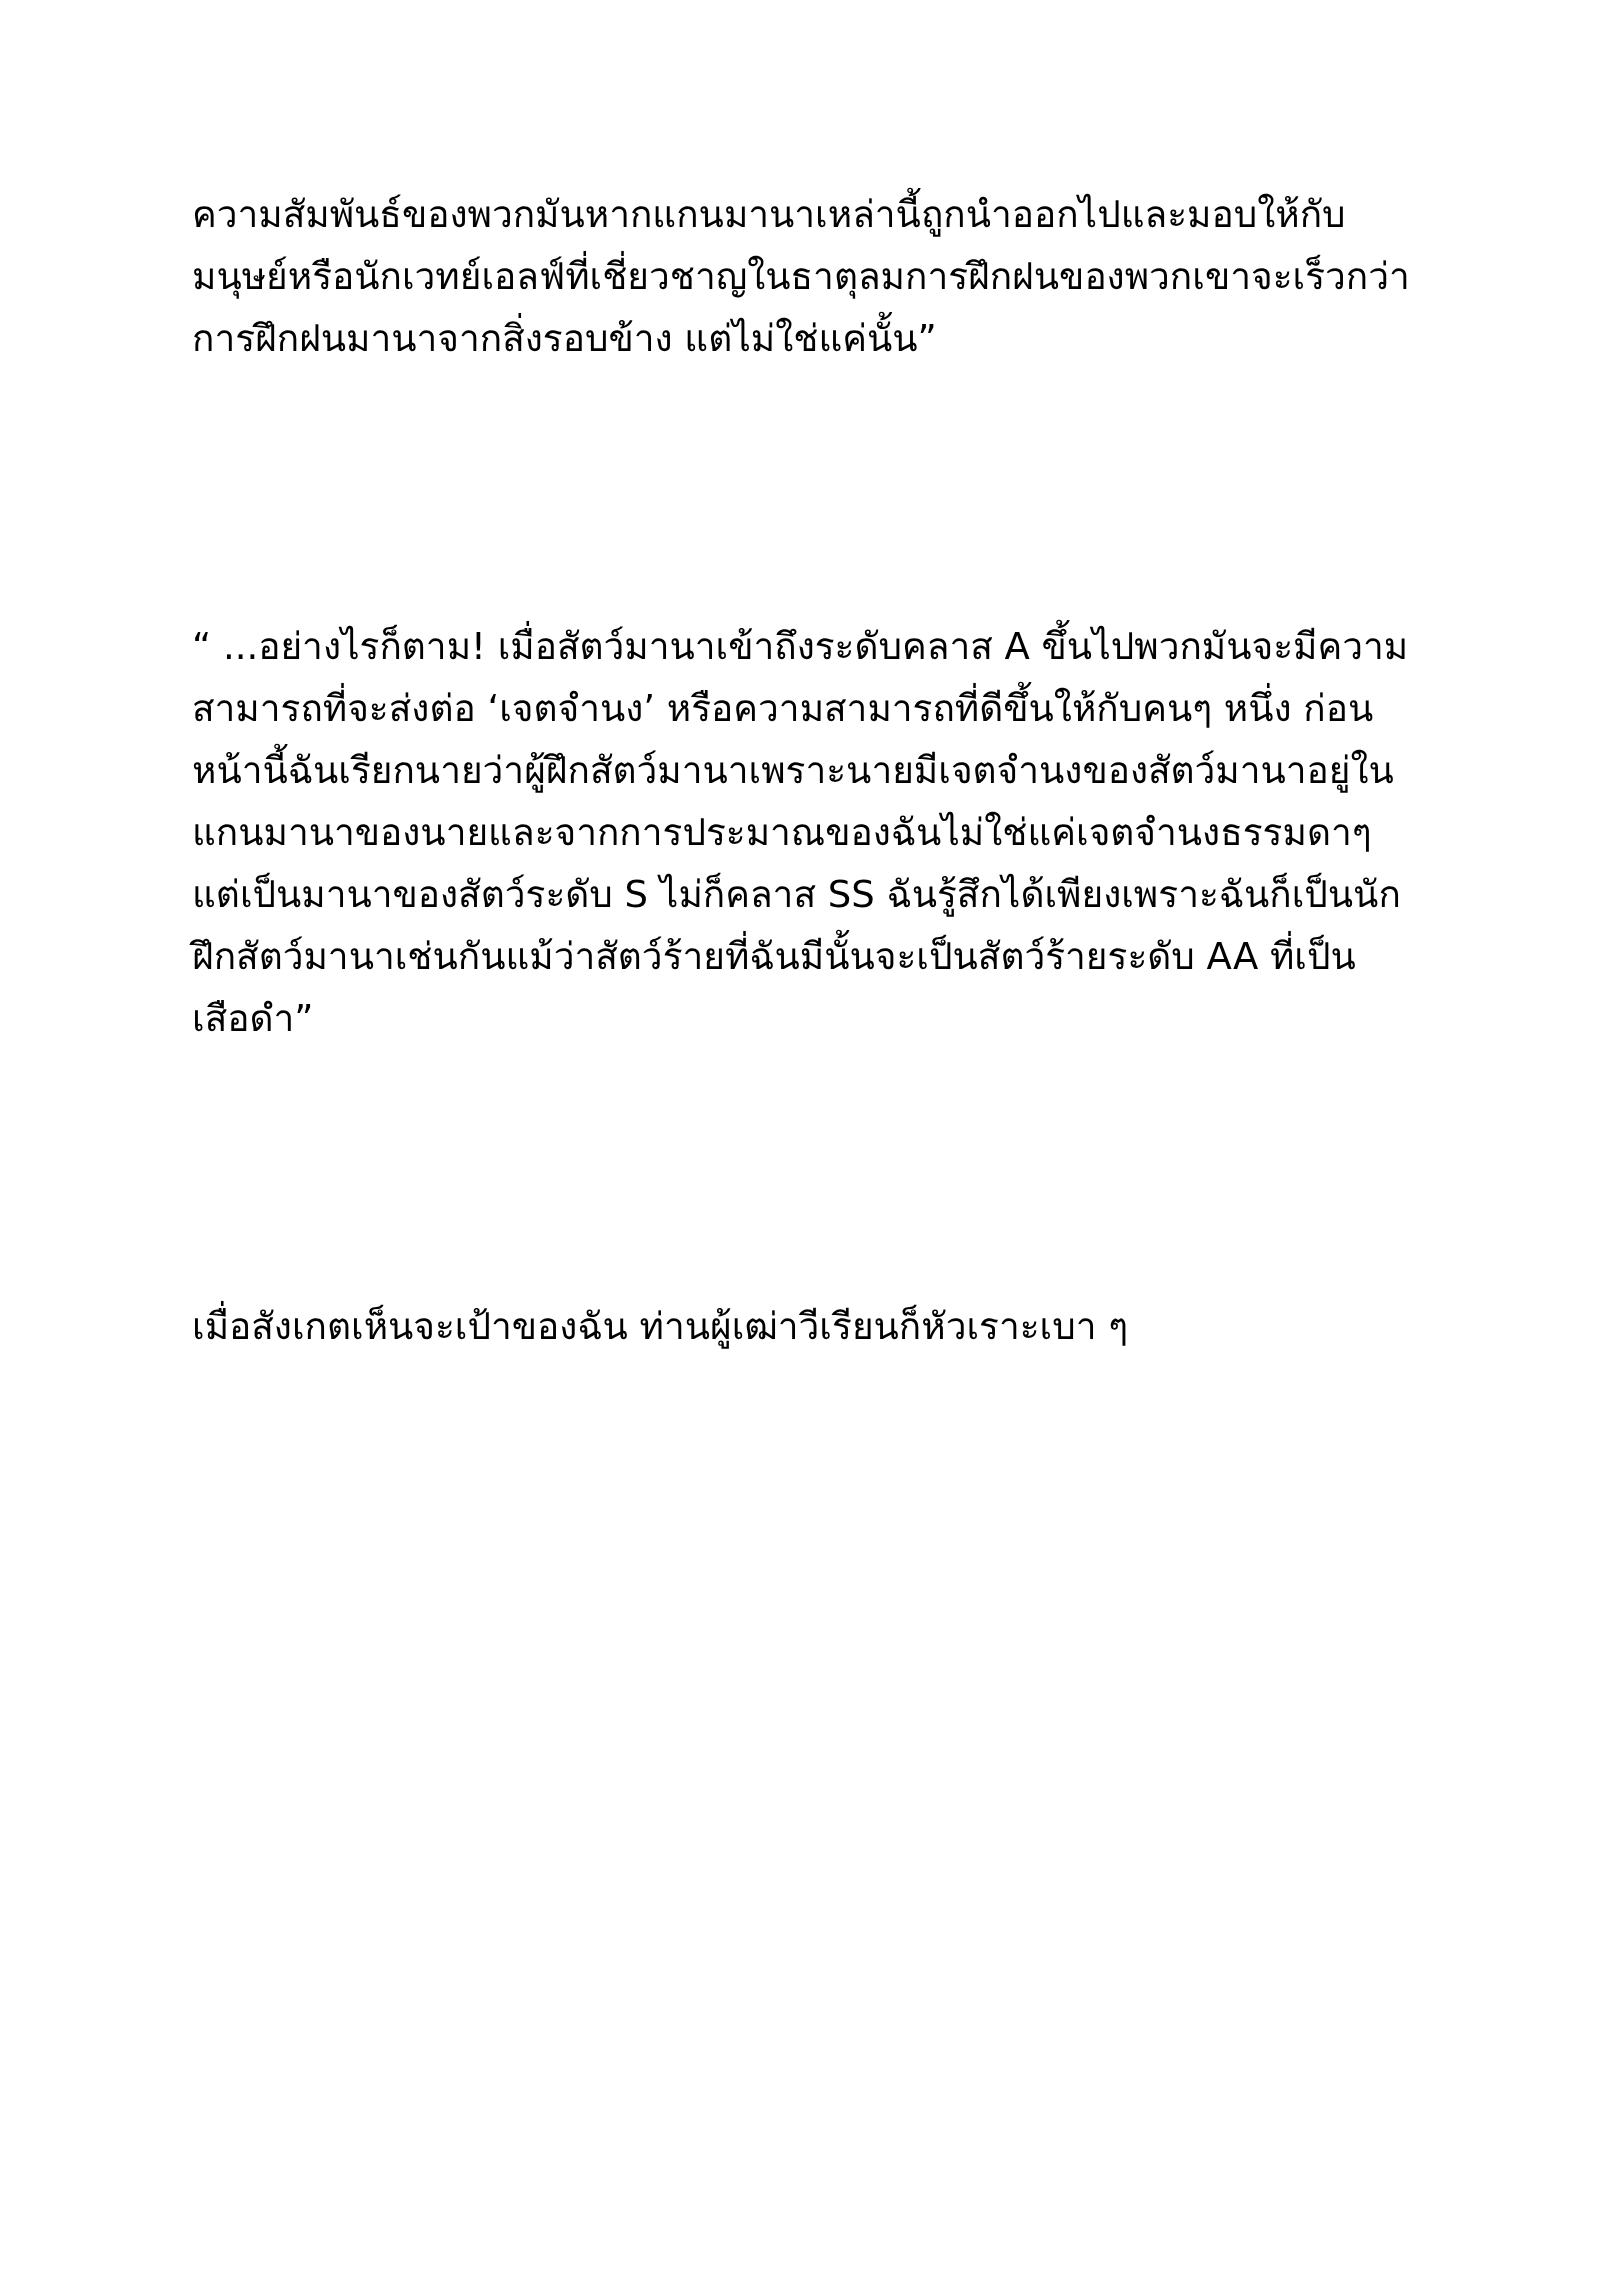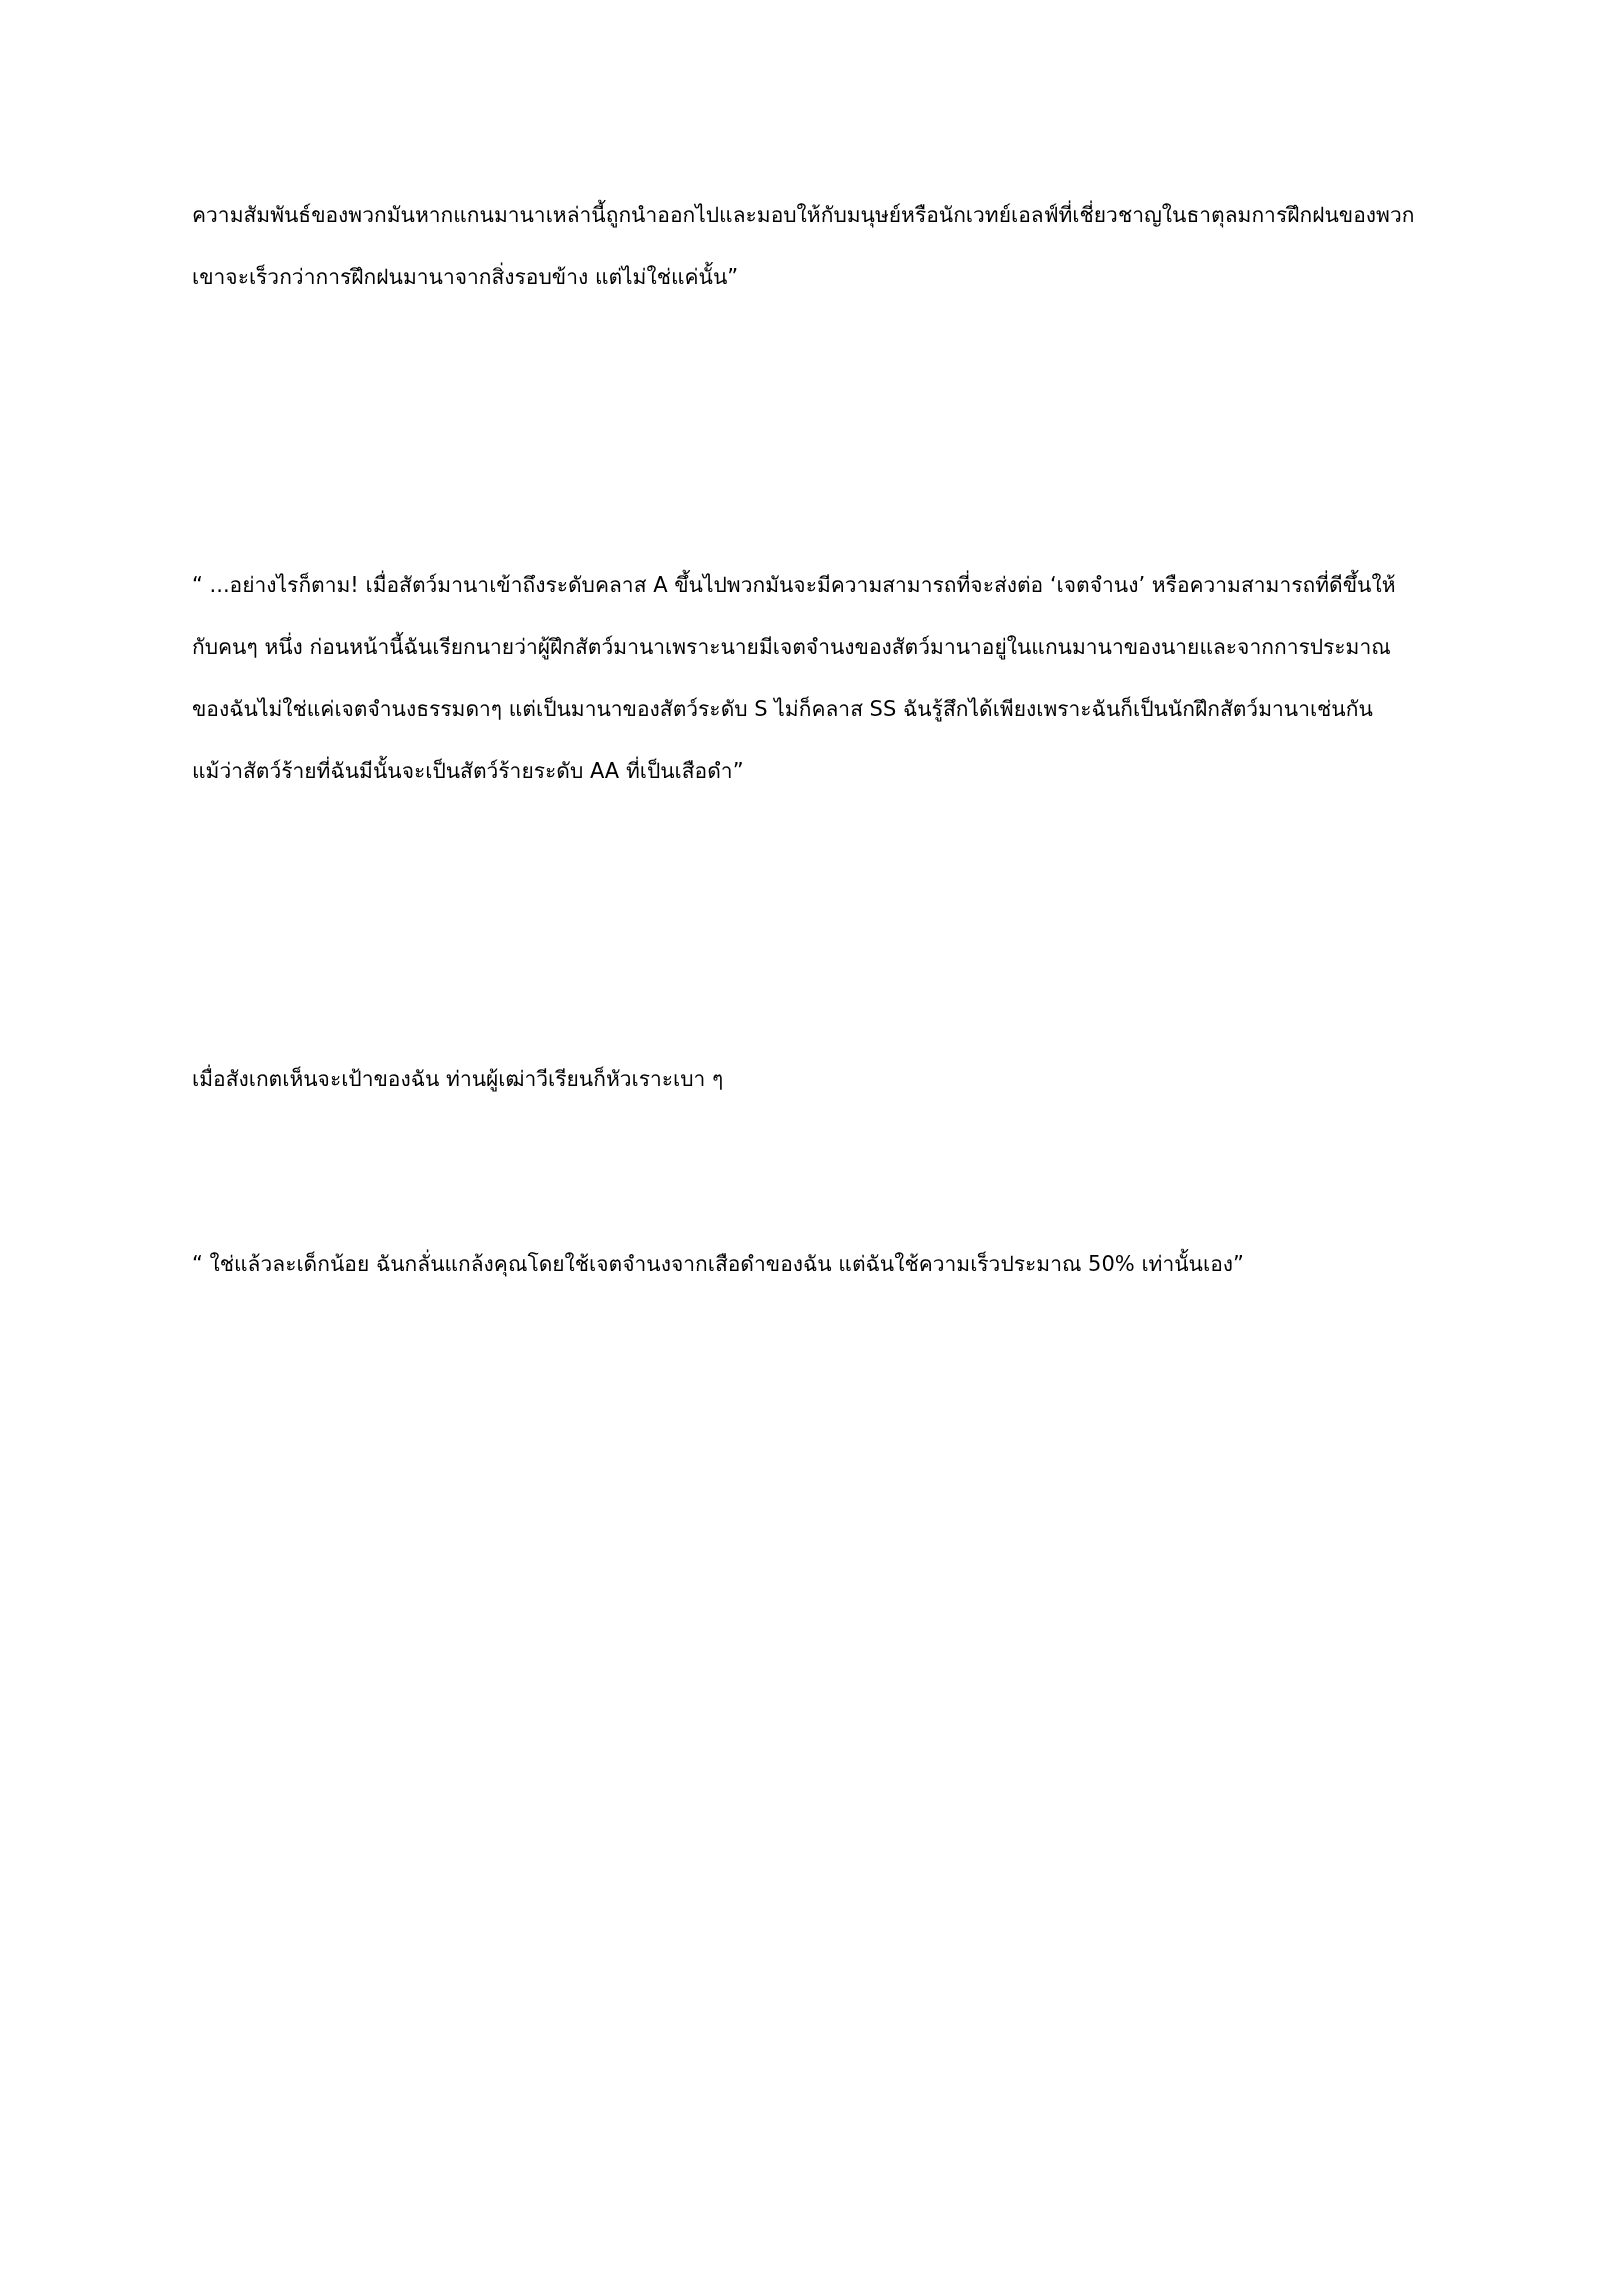--- a/index.html
+++ b/index.html
@@ -16,21 +16,21 @@
     box-sizing: border-box;
   }
   .content {
     position: absolute;
     left: 192px;
     top: 184px;
     width: 1225px;
   }
   .para {
     font-family: "DejaVu Sans", "Liberation Sans", sans-serif;
-    font-size: 21px;
+    font-size: 37px;
     line-height: 62px;
     color: #000000;
     margin: 0 0 0 0;
     text-align: left;
     word-wrap: break-word;
     white-space: pre-wrap;
   }
   .spacer-lg {
     height: 123px;
   }
@@ -52,17 +52,16 @@
 
     <div class="spacer-lg"></div>
 
 
     <div class="spacer-lg"></div>
 
     <p class="para">เมื่อสังเกตเห็นจะเป้าของฉัน ท่านผู้เฒ่าวีเรียนก็หัวเราะเบา ๆ</p>
 
     <div class="spacer-lg"></div>
 
-    <p class="para">“ ใช่แล้วละเด็กน้อย ฉันกลั่นแกล้งคุณโดยใช้เจตจำนงจากเสือดำของฉัน แต่ฉันใช้ความเร็วประมาณ 50% เท่านั้นเอง”</p>
 
   </div>
 </div>
 
 
 </body></html>

